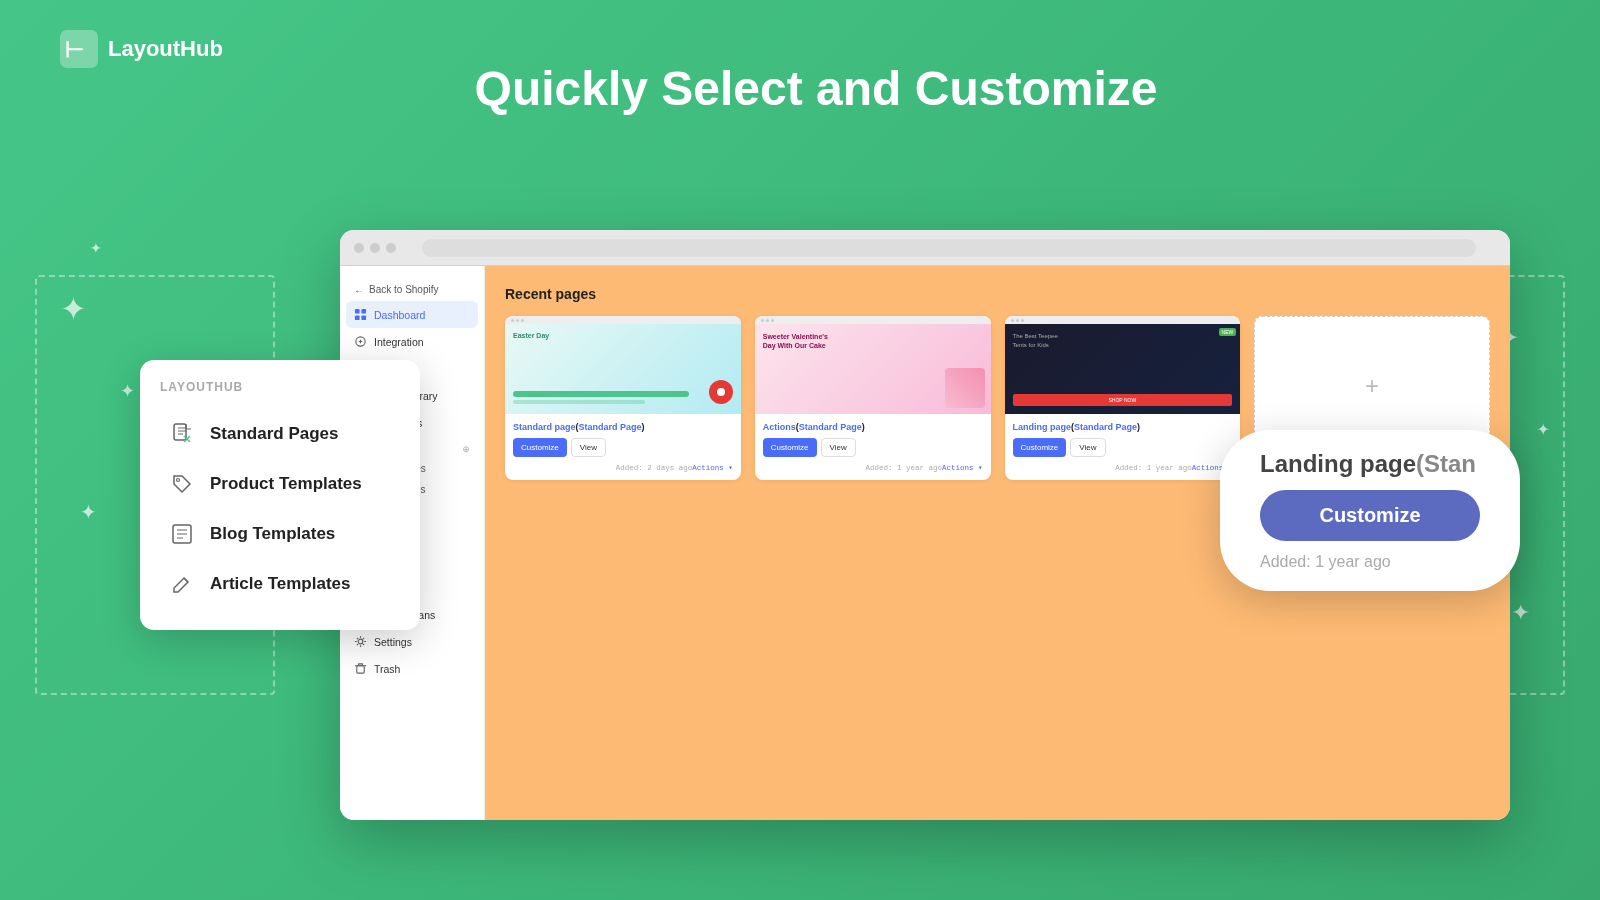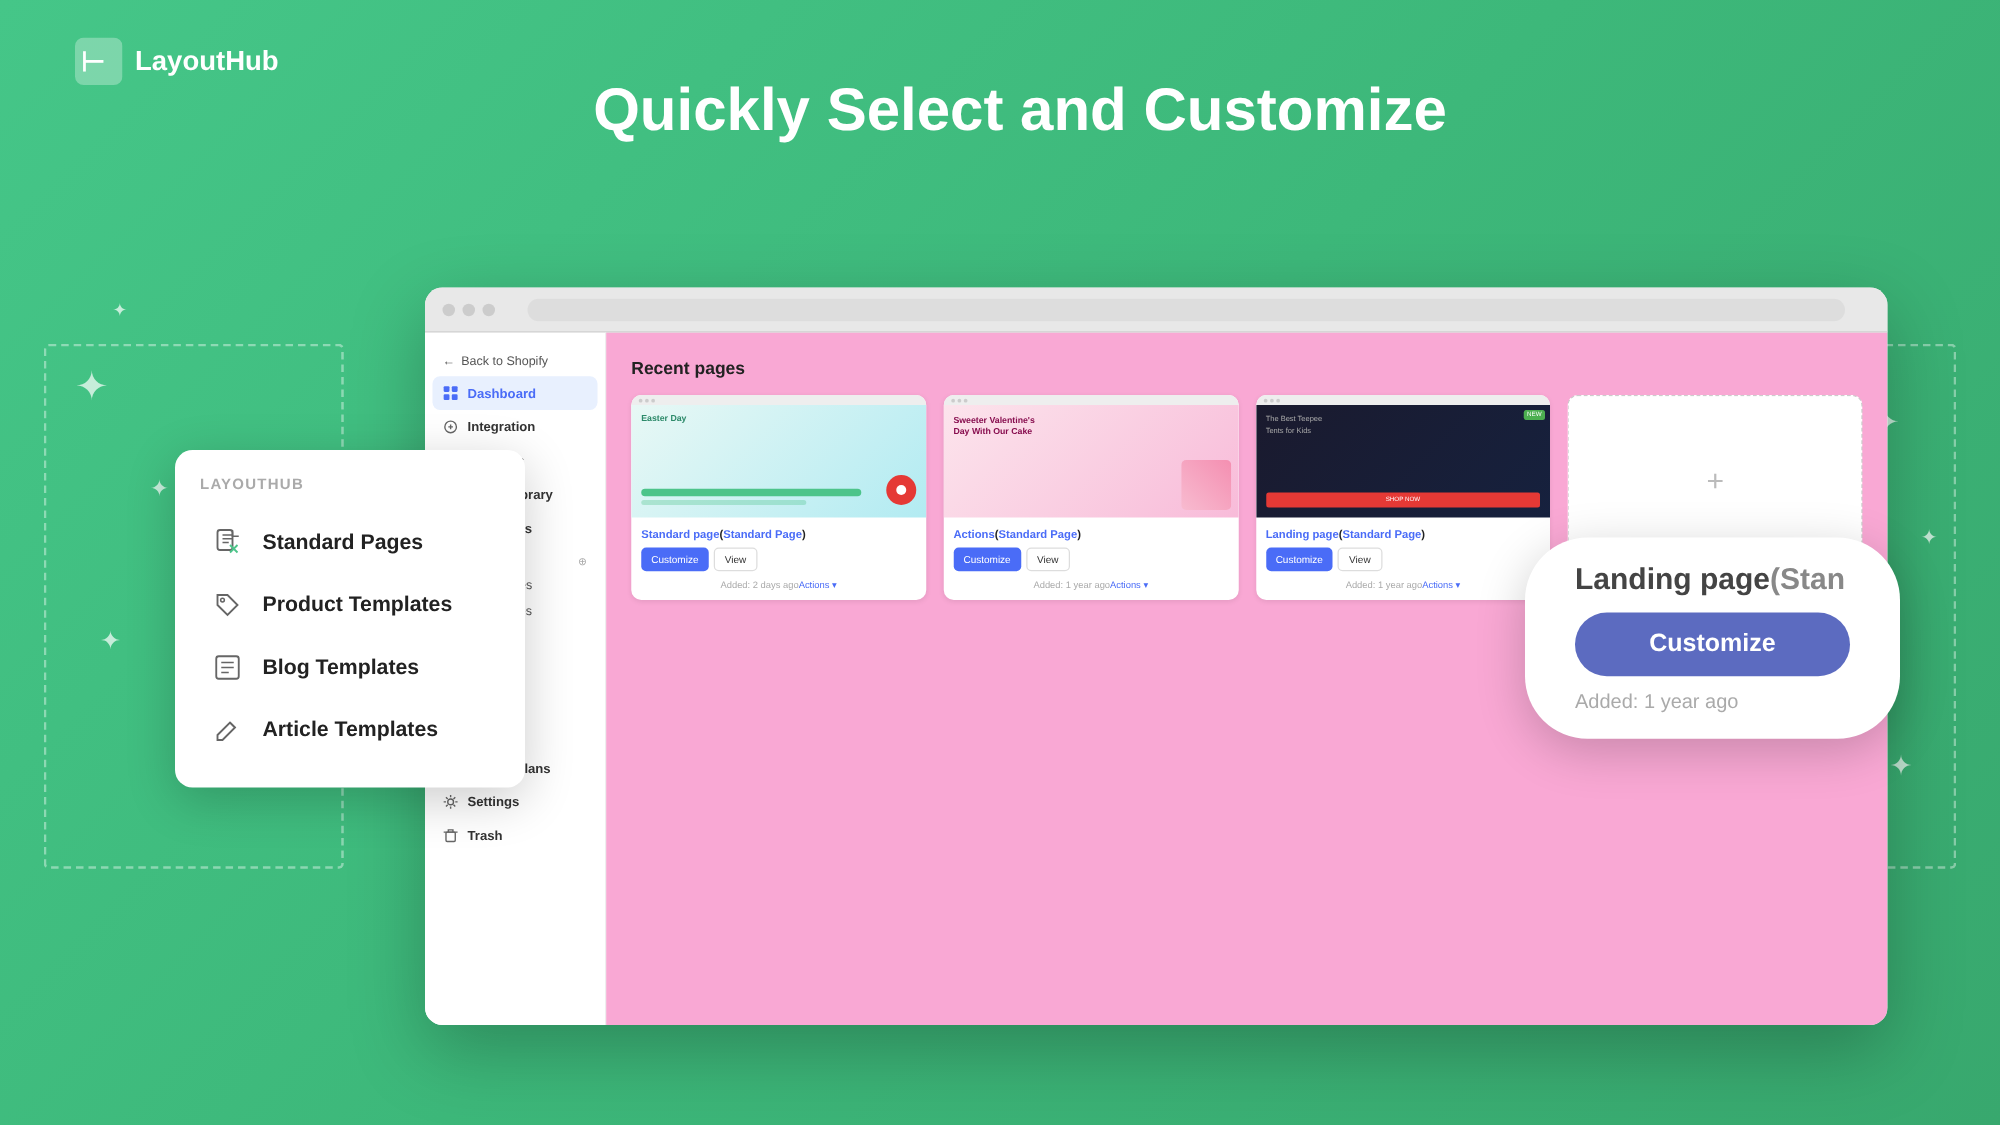--- a/index.html
+++ b/index.html
@@ -130,21 +130,20 @@
     }
 
     .sidebar-item {
       display: flex;
       align-items: center;
       gap: 7px;
       padding: 7px 14px;
       color: #333;
       font-size: 10.5px;
       cursor: pointer;
-      font-weight: bold;
     }
 
     .sidebar-item.active {
       background: #e8f0fe;
       color: #4a6cf7;
       border-radius: 6px;
       margin: 0 6px;
       padding: 7px 8px;
     }
 
@@ -171,21 +170,21 @@
       color: #555;
     }
 
     .help-section {
       margin-top: 10px;
     }
 
     
     .main-content {
       flex: 1;
-      background: #f9a8d4;
+      background: #fdba74;
       padding: 20px;
       overflow: auto;
     }
 
     .recent-pages-title {
       font-size: 14px;
       font-weight: 600;
       color: #222;
       margin-bottom: 14px;
     }
@@ -309,22 +308,23 @@
       border-radius: 4px;
       padding: 4px 8px;
       font-size: 8px;
       cursor: pointer;
     }
 
     .page-card-meta {
       font-size: 7.5px;
       color: #aaa;
       display: flex;
-      justify-content: center;
-      align-items: center;
+      justify-content: flex-end;
+      align-items: center;
+      font-family: Liberation Mono, monospace;
     }
 
     .actions-link {
       color: #4a6cf7;
       font-size: 7.5px;
       cursor: pointer;
     }
 
     
     .add-page-card {

